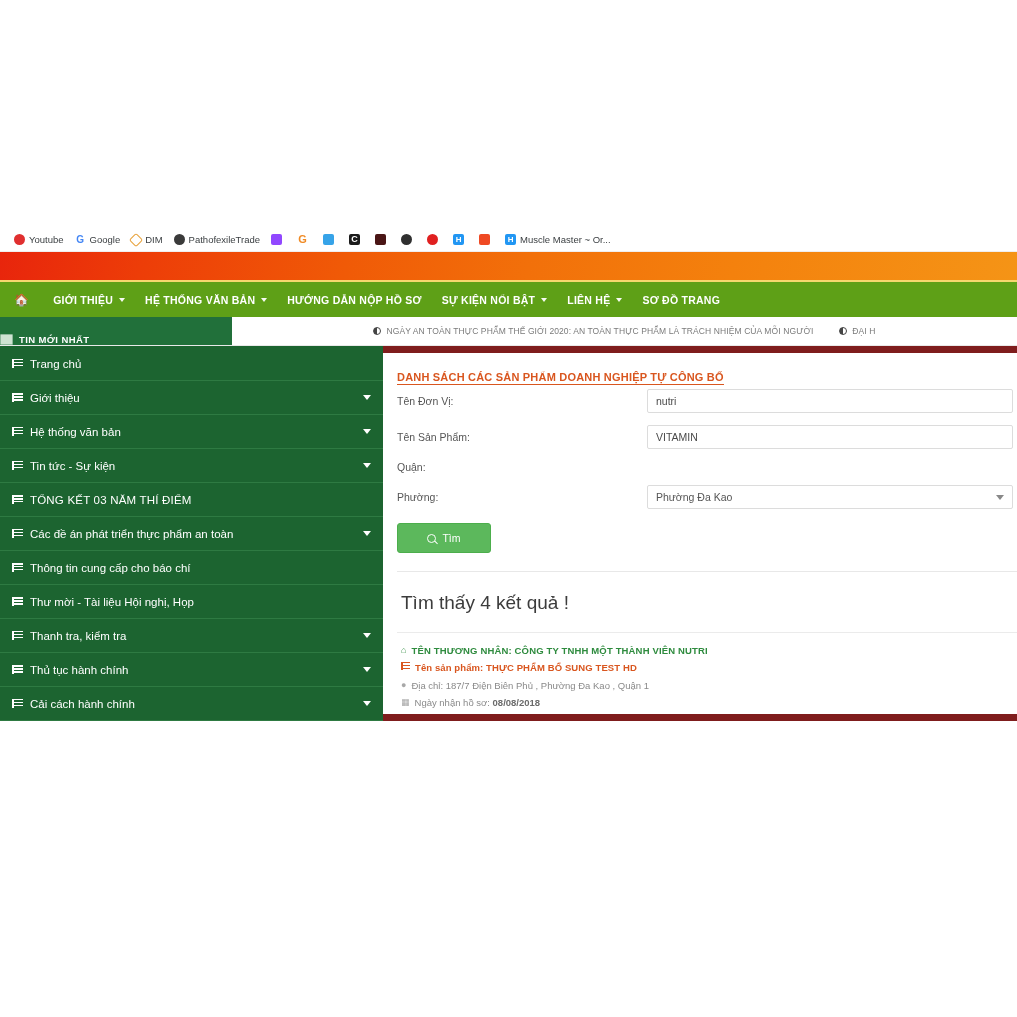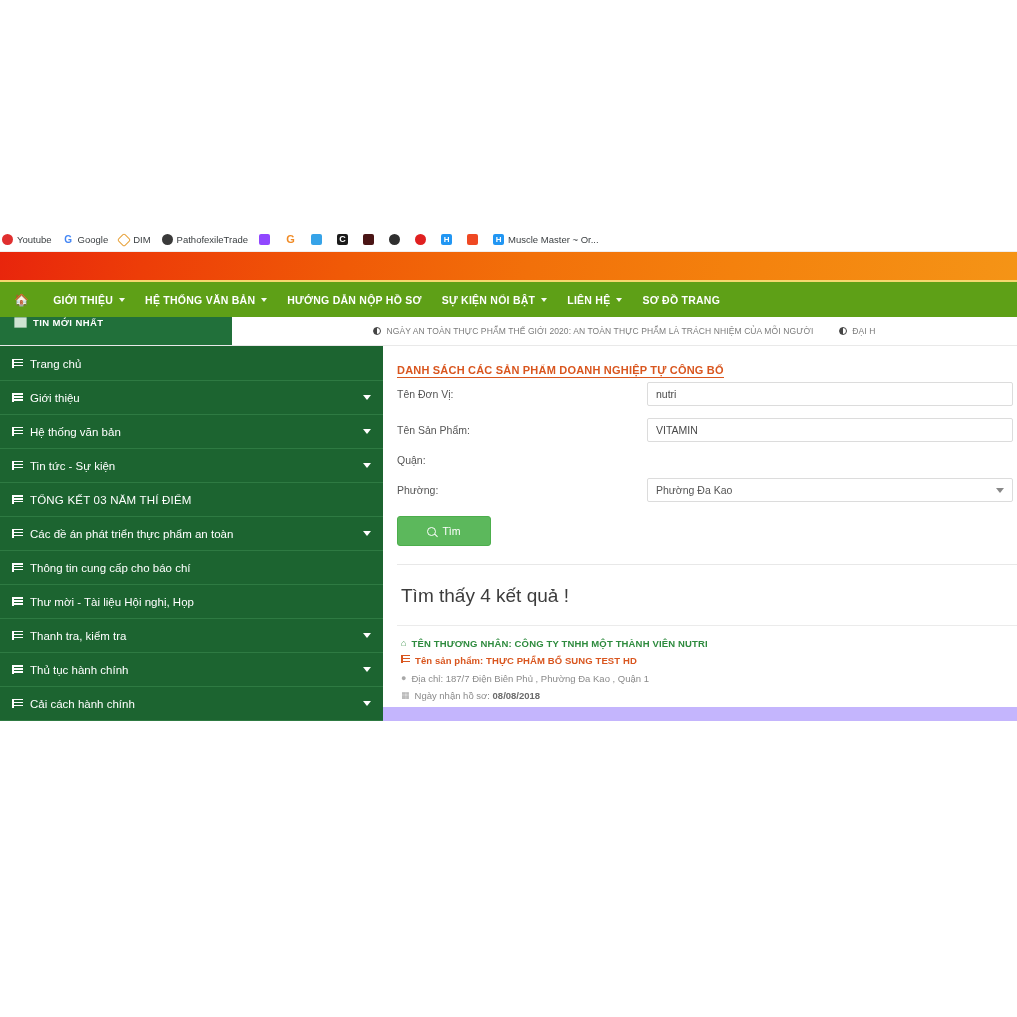--- a/index.html
+++ b/index.html
@@ -31,21 +31,21 @@
   .url-sep{width:1px;height:14px;background:#cfcfcf;margin:0 9px;flex:0 0 auto;}
   .url-text{
     font-size:10.5px;color:#3c4043;white-space:nowrap;overflow:hidden;
     letter-spacing:-.05px;
   }
   .url-text .dom{color:#202124;}
   .url-text .rest{color:#5f6368;}
 
   .bookmarks{
     height:24px;display:flex;align-items:center;background:#fff;
-    border-bottom:1px solid #f0eeee;padding-left:2px;box-sizing:border-box;
+    border-bottom:1px solid #f0eeee;padding-left:14px;box-sizing:border-box;
   }
   .bm{display:flex;align-items:center;margin-right:11px;white-space:nowrap;flex:0 0 auto;}
   .bm .fav{width:11px;height:11px;border-radius:2px;margin-right:4px;flex:0 0 auto;
            display:flex;align-items:center;justify-content:center;
            font-size:8px;color:#fff;font-weight:bold;line-height:1;}
   .bm .lbl{font-size:9.5px;color:#3c4043;}
   .fav.round{border-radius:50%;}
   .fav.diamond{border-radius:2px;transform:rotate(45deg);}
 
   
@@ -56,34 +56,34 @@
   .navbar{height:35px;background:#5ea017;display:flex;align-items:center;
           padding-left:14px;box-sizing:border-box;}
   .nav-item{display:flex;align-items:center;color:#ffffff;font-size:10.5px;
     font-weight:bold;letter-spacing:.25px;margin-right:20px;white-space:nowrap;cursor:pointer;}
   .nav-item .caret{margin-left:6px;border-left:3.5px solid transparent;border-right:3.5px solid transparent;
     border-top:4px solid #ffffff;width:0;height:0;opacity:.95;}
   .home-glyph{font-size:12px;margin-right:4px;}
 
   .ticker{height:28px;display:flex;align-items:stretch;background:#ffffff;
           border-bottom:1px solid #e9e9e9;}
-  .ticker-badge{width:232px;background:#21703a;display:flex;align-items:flex-start;
-    padding-left:14px;box-sizing:border-box;color:#fff;font-size:9.5px;font-weight:bold;
+  .ticker-badge{width:232px;background:#21703a;display:flex;align-items:flex-end;
+    box-sizing:border-box;color:#fff;font-size:9.5px;font-weight:bold;
     letter-spacing:.4px;}
   .badge-ic{width:11px;height:9px;background:#cfe3d2;border:1px solid #8fb89b;
     margin-right:6px;border-radius:1px;display:inline-block;flex:0 0 auto;}
   .ticker-body{flex:1;display:flex;align-items:center;justify-content:center;
     overflow:hidden;position:relative;}
   .tick-item{display:flex;align-items:center;font-size:8.5px;color:#7a7a7a;
     white-space:nowrap;margin-right:26px;letter-spacing:.1px;}
   .tick-dot{width:8px;height:8px;border-radius:50%;
     background:linear-gradient(90deg,#444 0 50%,#fff 50% 100%);
     border:1px solid #444;margin-right:5px;flex:0 0 auto;box-sizing:border-box;}
 
-  .page{display:flex;align-items:flex-start;background:#c4b5fd;}
+  .page{display:flex;align-items:center;background:#7f1d1d;}
 
   
   .sidebar{width:383px;flex:0 0 auto;background:#1c6430;padding-top:1px;box-sizing:border-box;
            max-height:404px;overflow:hidden;}
   .side-item{height:34px;display:flex;align-items:center;padding:0 12px 0 12px;
     box-sizing:border-box;border-bottom:1px solid #2e7a42;color:#ffffff;
     font-size:11.5px;cursor:pointer;position:relative;}
   .side-item .ic{width:11px;height:9px;margin-right:7px;flex:0 0 auto;
     background:repeating-linear-gradient(#ffffff 0 1.5px,#1c6430 1.5px 3px);
     border-left:2px solid #ffffff;box-sizing:border-box;}

